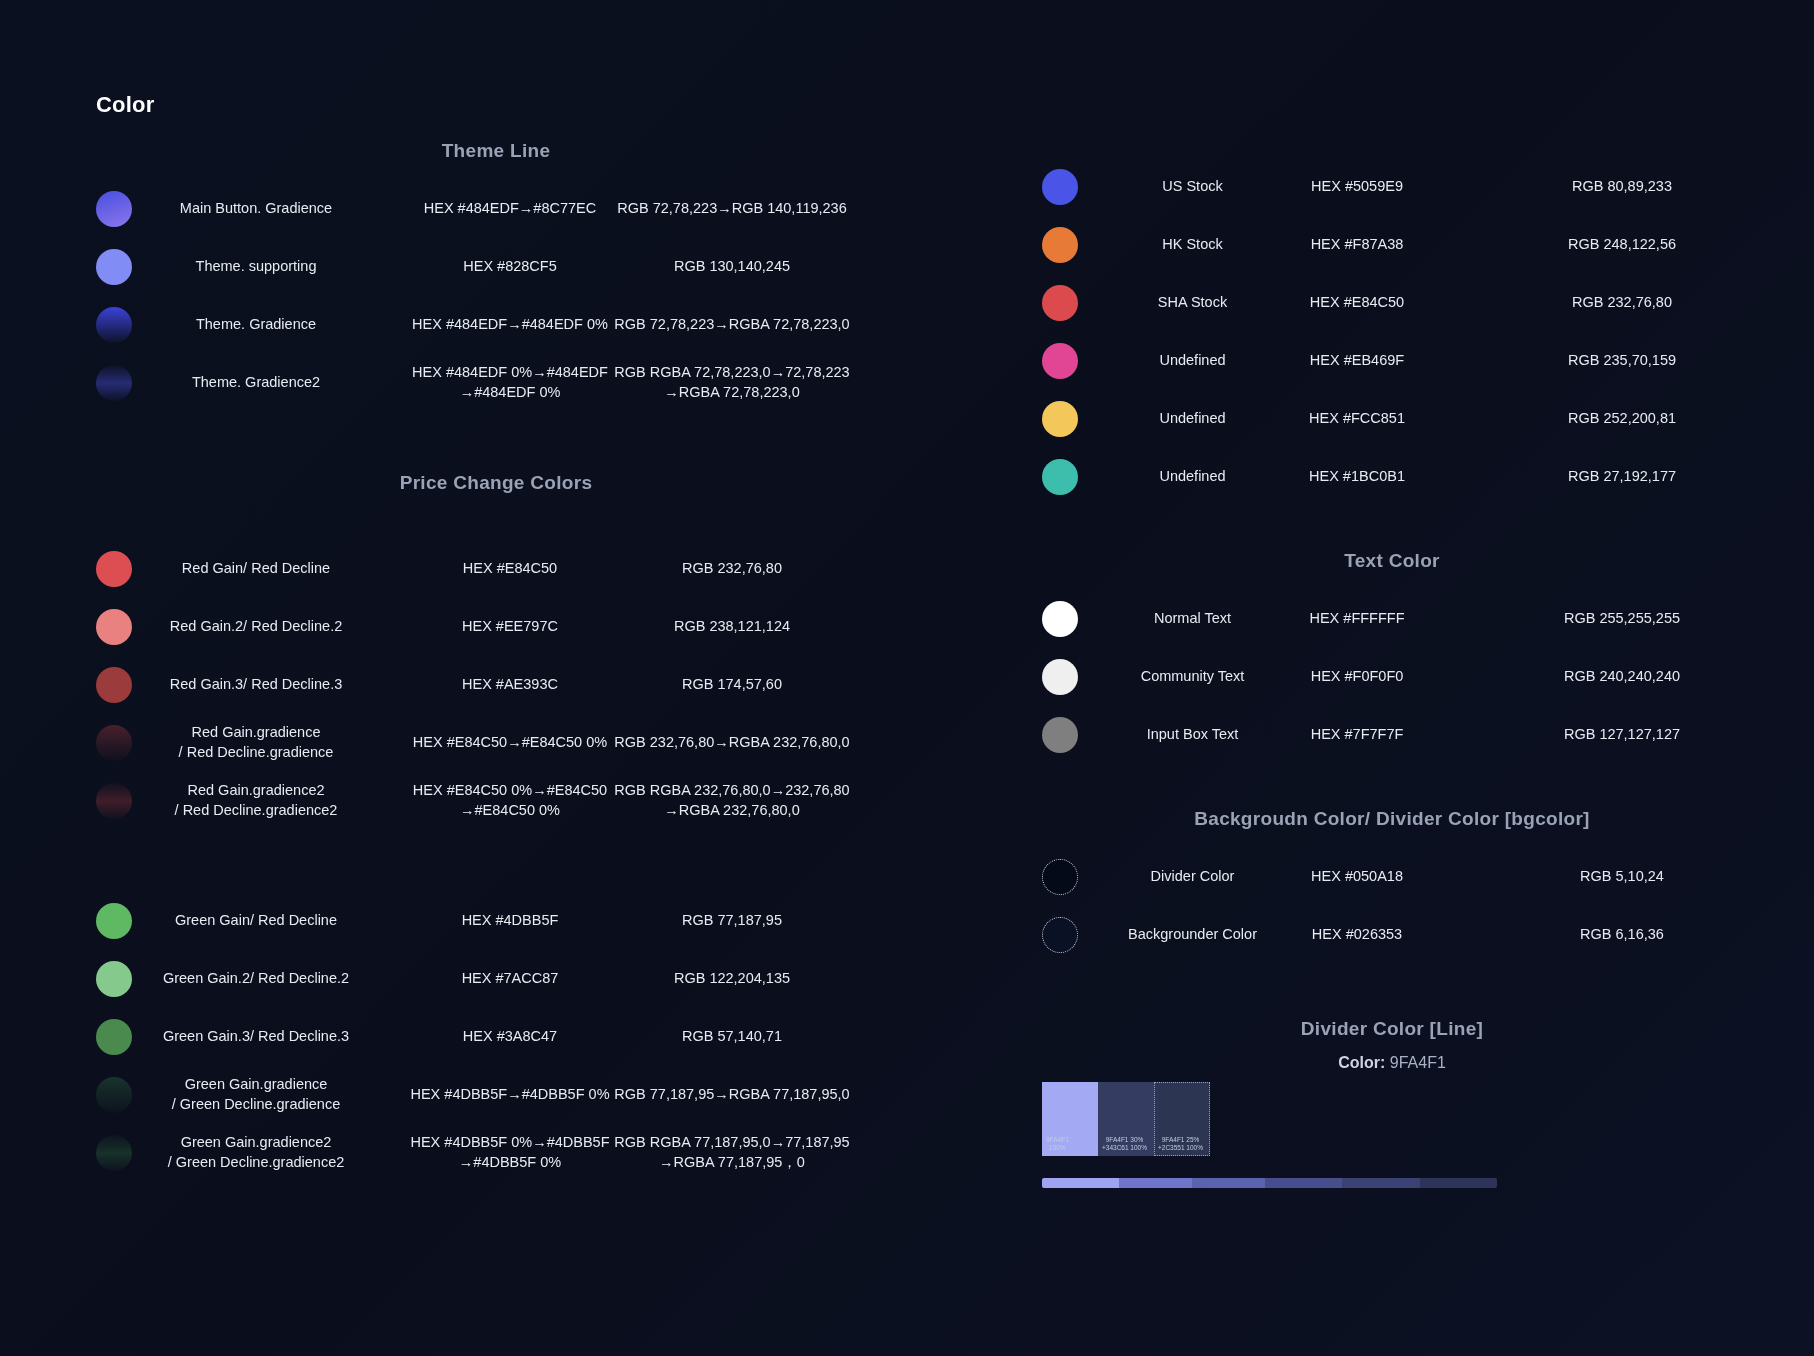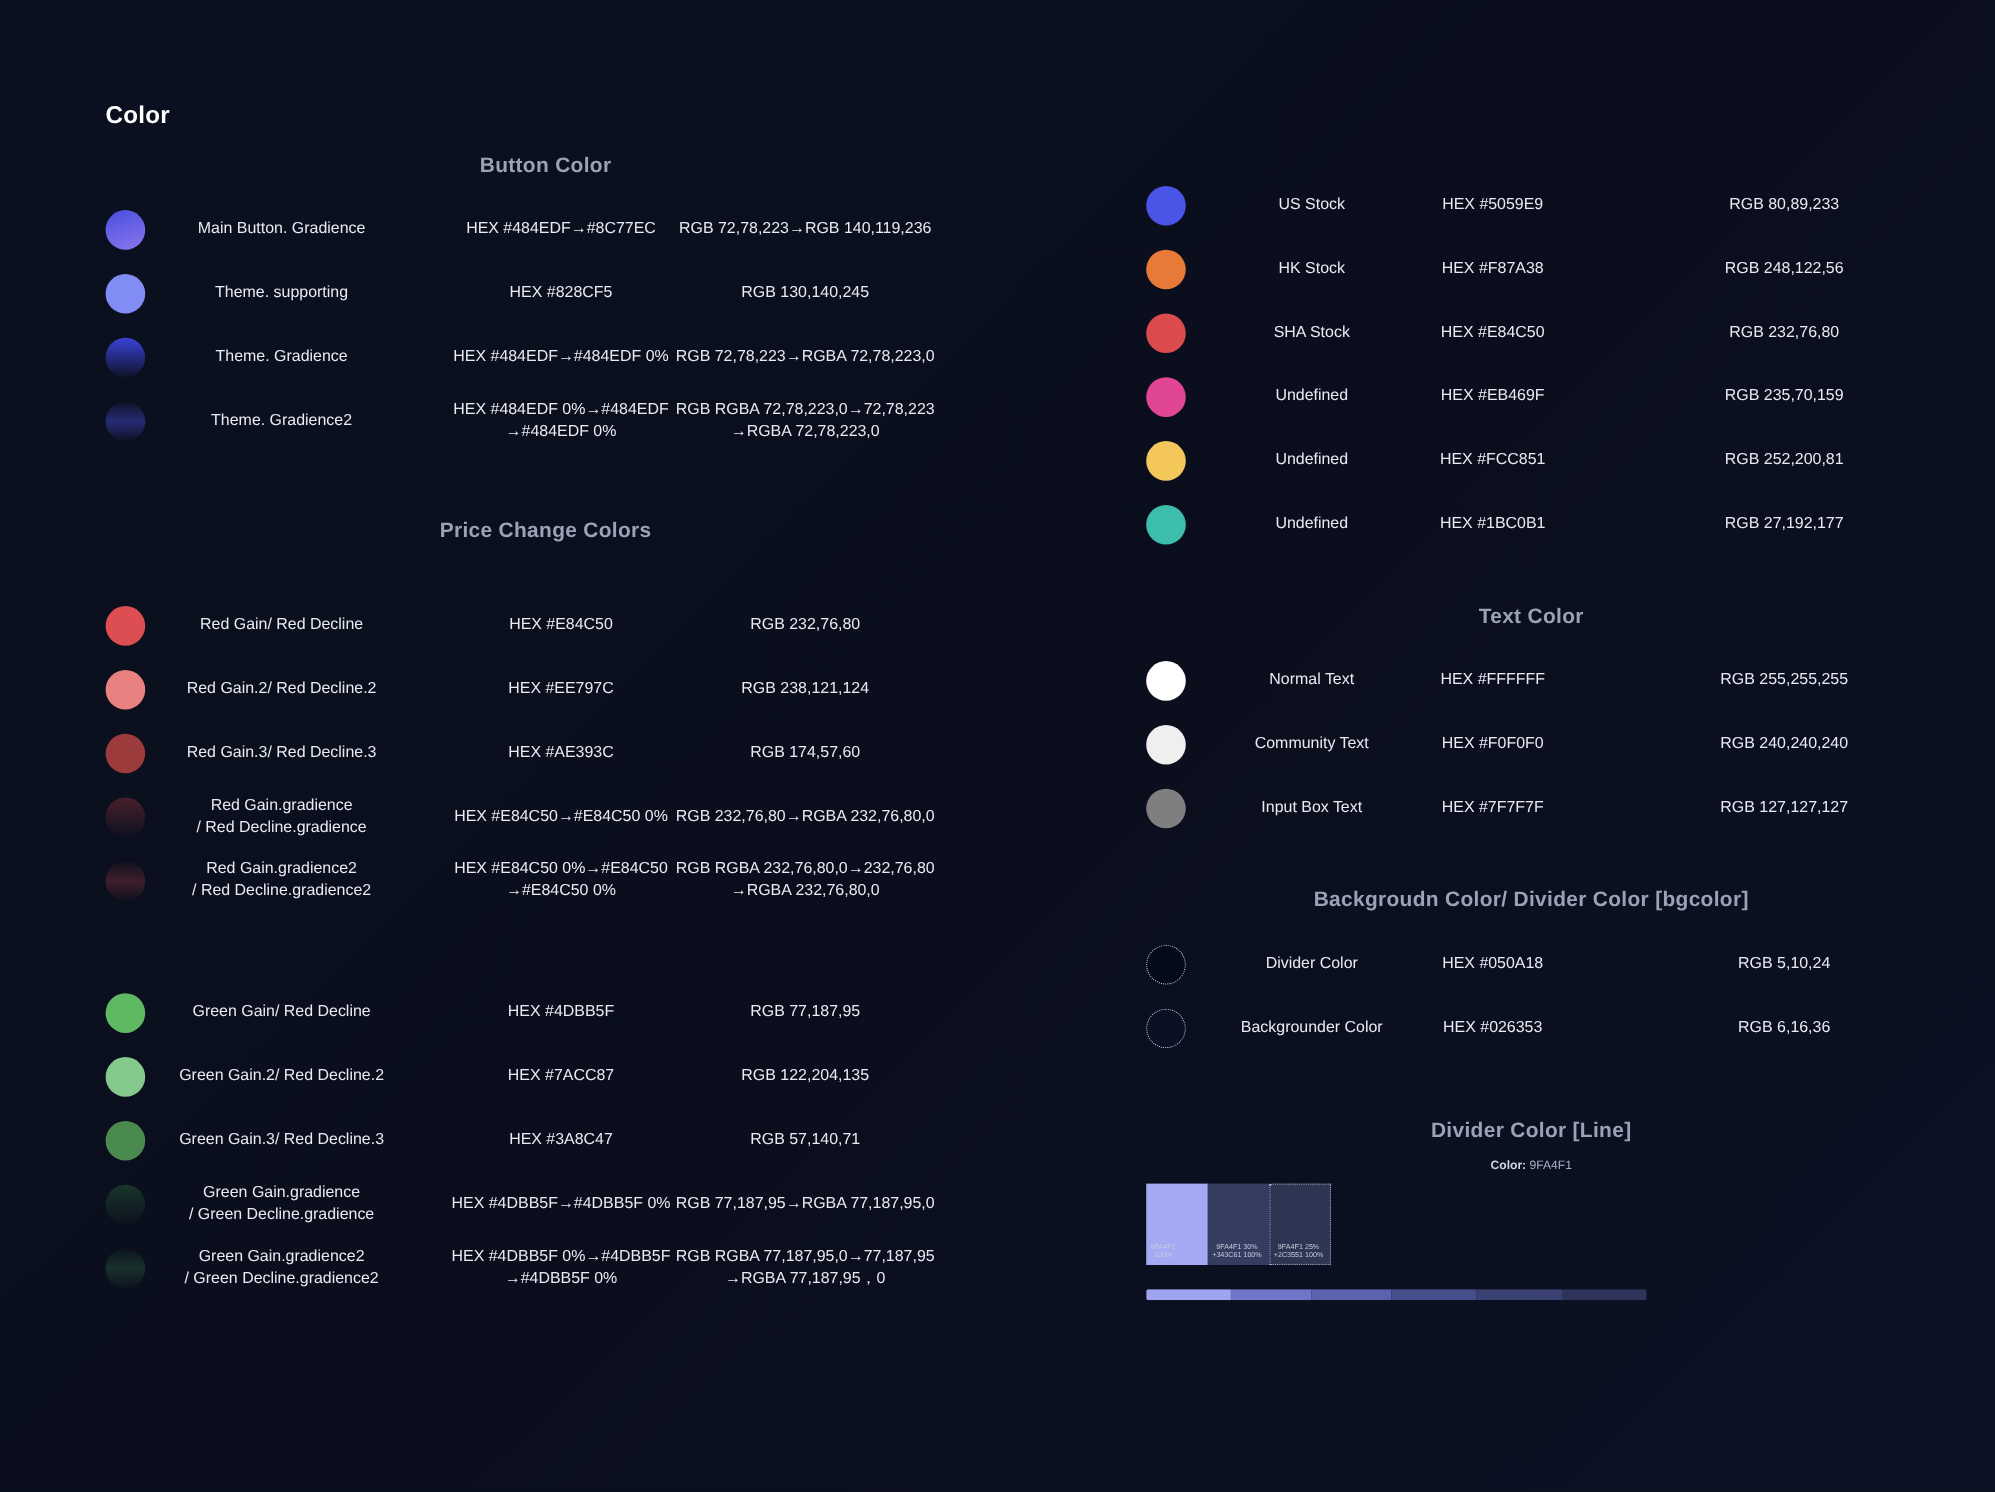--- a/index.html
+++ b/index.html
@@ -87,21 +87,21 @@
   .col-right .cell-rgb  { position: absolute; left: 450px; width: 260px; }
 
   .gap-lg { height: 60px; }
   .gap-md { height: 44px; }
   .gap-sm { height: 28px; }
 
   
   .divider-panel { margin-top: 10px; }
 
   .divider-color-label {
-    font-size: 11px;
+    font-size: 16px;
     font-weight: bold;
     color: #cfd4e2;
     margin-top: 14px;
   }
   .divider-color-label .val { font-weight: normal; color: #aab1c4; }
 
   .swatch-strip {
     display: flex;
     margin-top: 10px;
     height: 74px;
@@ -134,21 +134,21 @@
 </style>
 </head>
 <body>
 
 <div id="page">
 
   <div class="page-title">Color</div>
 
   <div class="col-left">
 
-    <div class="section-title">Button Color</div>
+    <div class="section-title">Theme Line</div>
     <div class="rows" id="theme-rows">
         <div class="row">
           <div class="dot" style="background: linear-gradient(160deg, rgb(72, 78, 223) 0%, rgb(140, 119, 236) 100%);"></div>
           <div class="row-label">Main Button. Gradience</div>
           <div class="cell-hex">HEX #484EDF→#8C77EC</div>
           <div class="cell-rgb">RGB 72,78,223→RGB 140,119,236</div>
         </div>
         <div class="row">
           <div class="dot" style="background: rgb(130, 140, 245);"></div>
           <div class="row-label">Theme. supporting</div>

